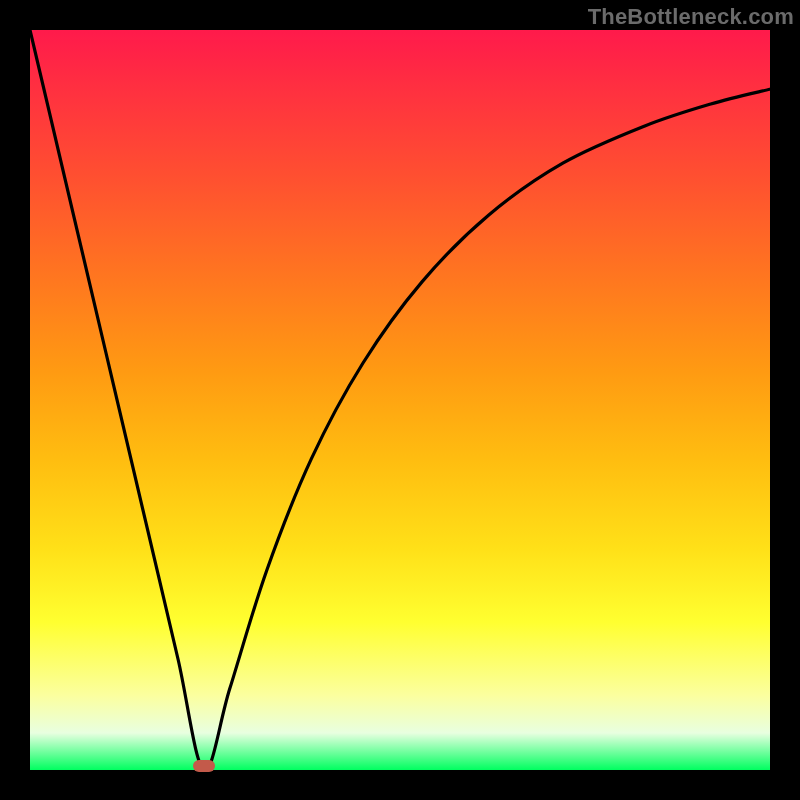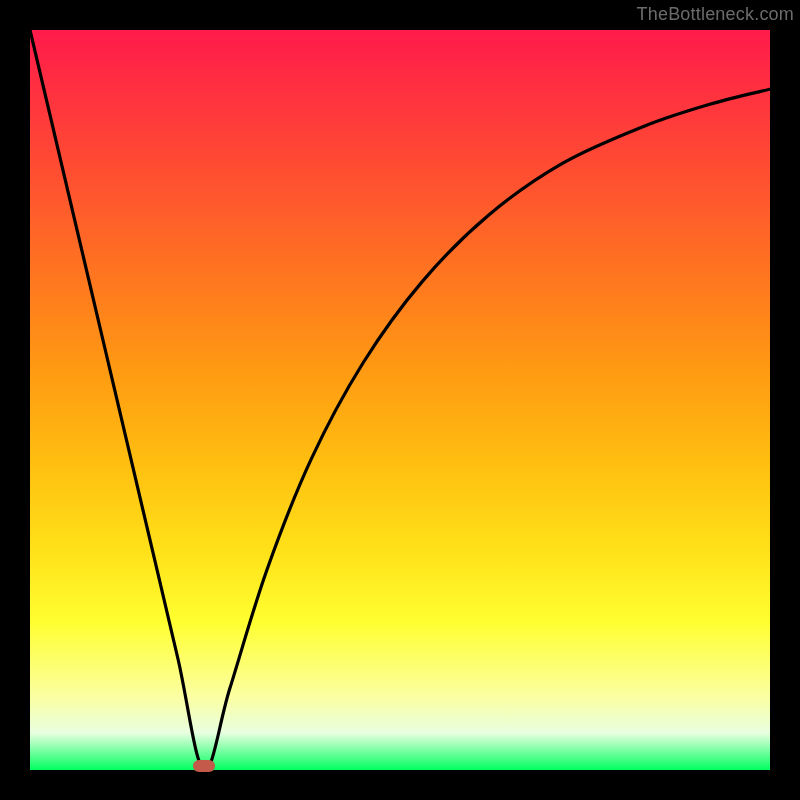--- a/index.html
+++ b/index.html
@@ -29,22 +29,22 @@
       #fbffa0 90%,
       #e8ffe0 95%,
       #00ff60 100%
     );
   }
   .watermark {
     position: absolute;
     top: 4px;
     right: 6px;
     font-family: Arial, Helvetica, sans-serif;
-    font-size: 18px;
-    font-weight: normal;
+    font-size: 22px;
+    font-weight: bold;
     color: #6b6b6b;
     letter-spacing: 0.2px;
     user-select: none;
   }
   svg.curve {
     position: absolute;
     inset: 0;
     width: 100%;
     height: 100%;
   }

